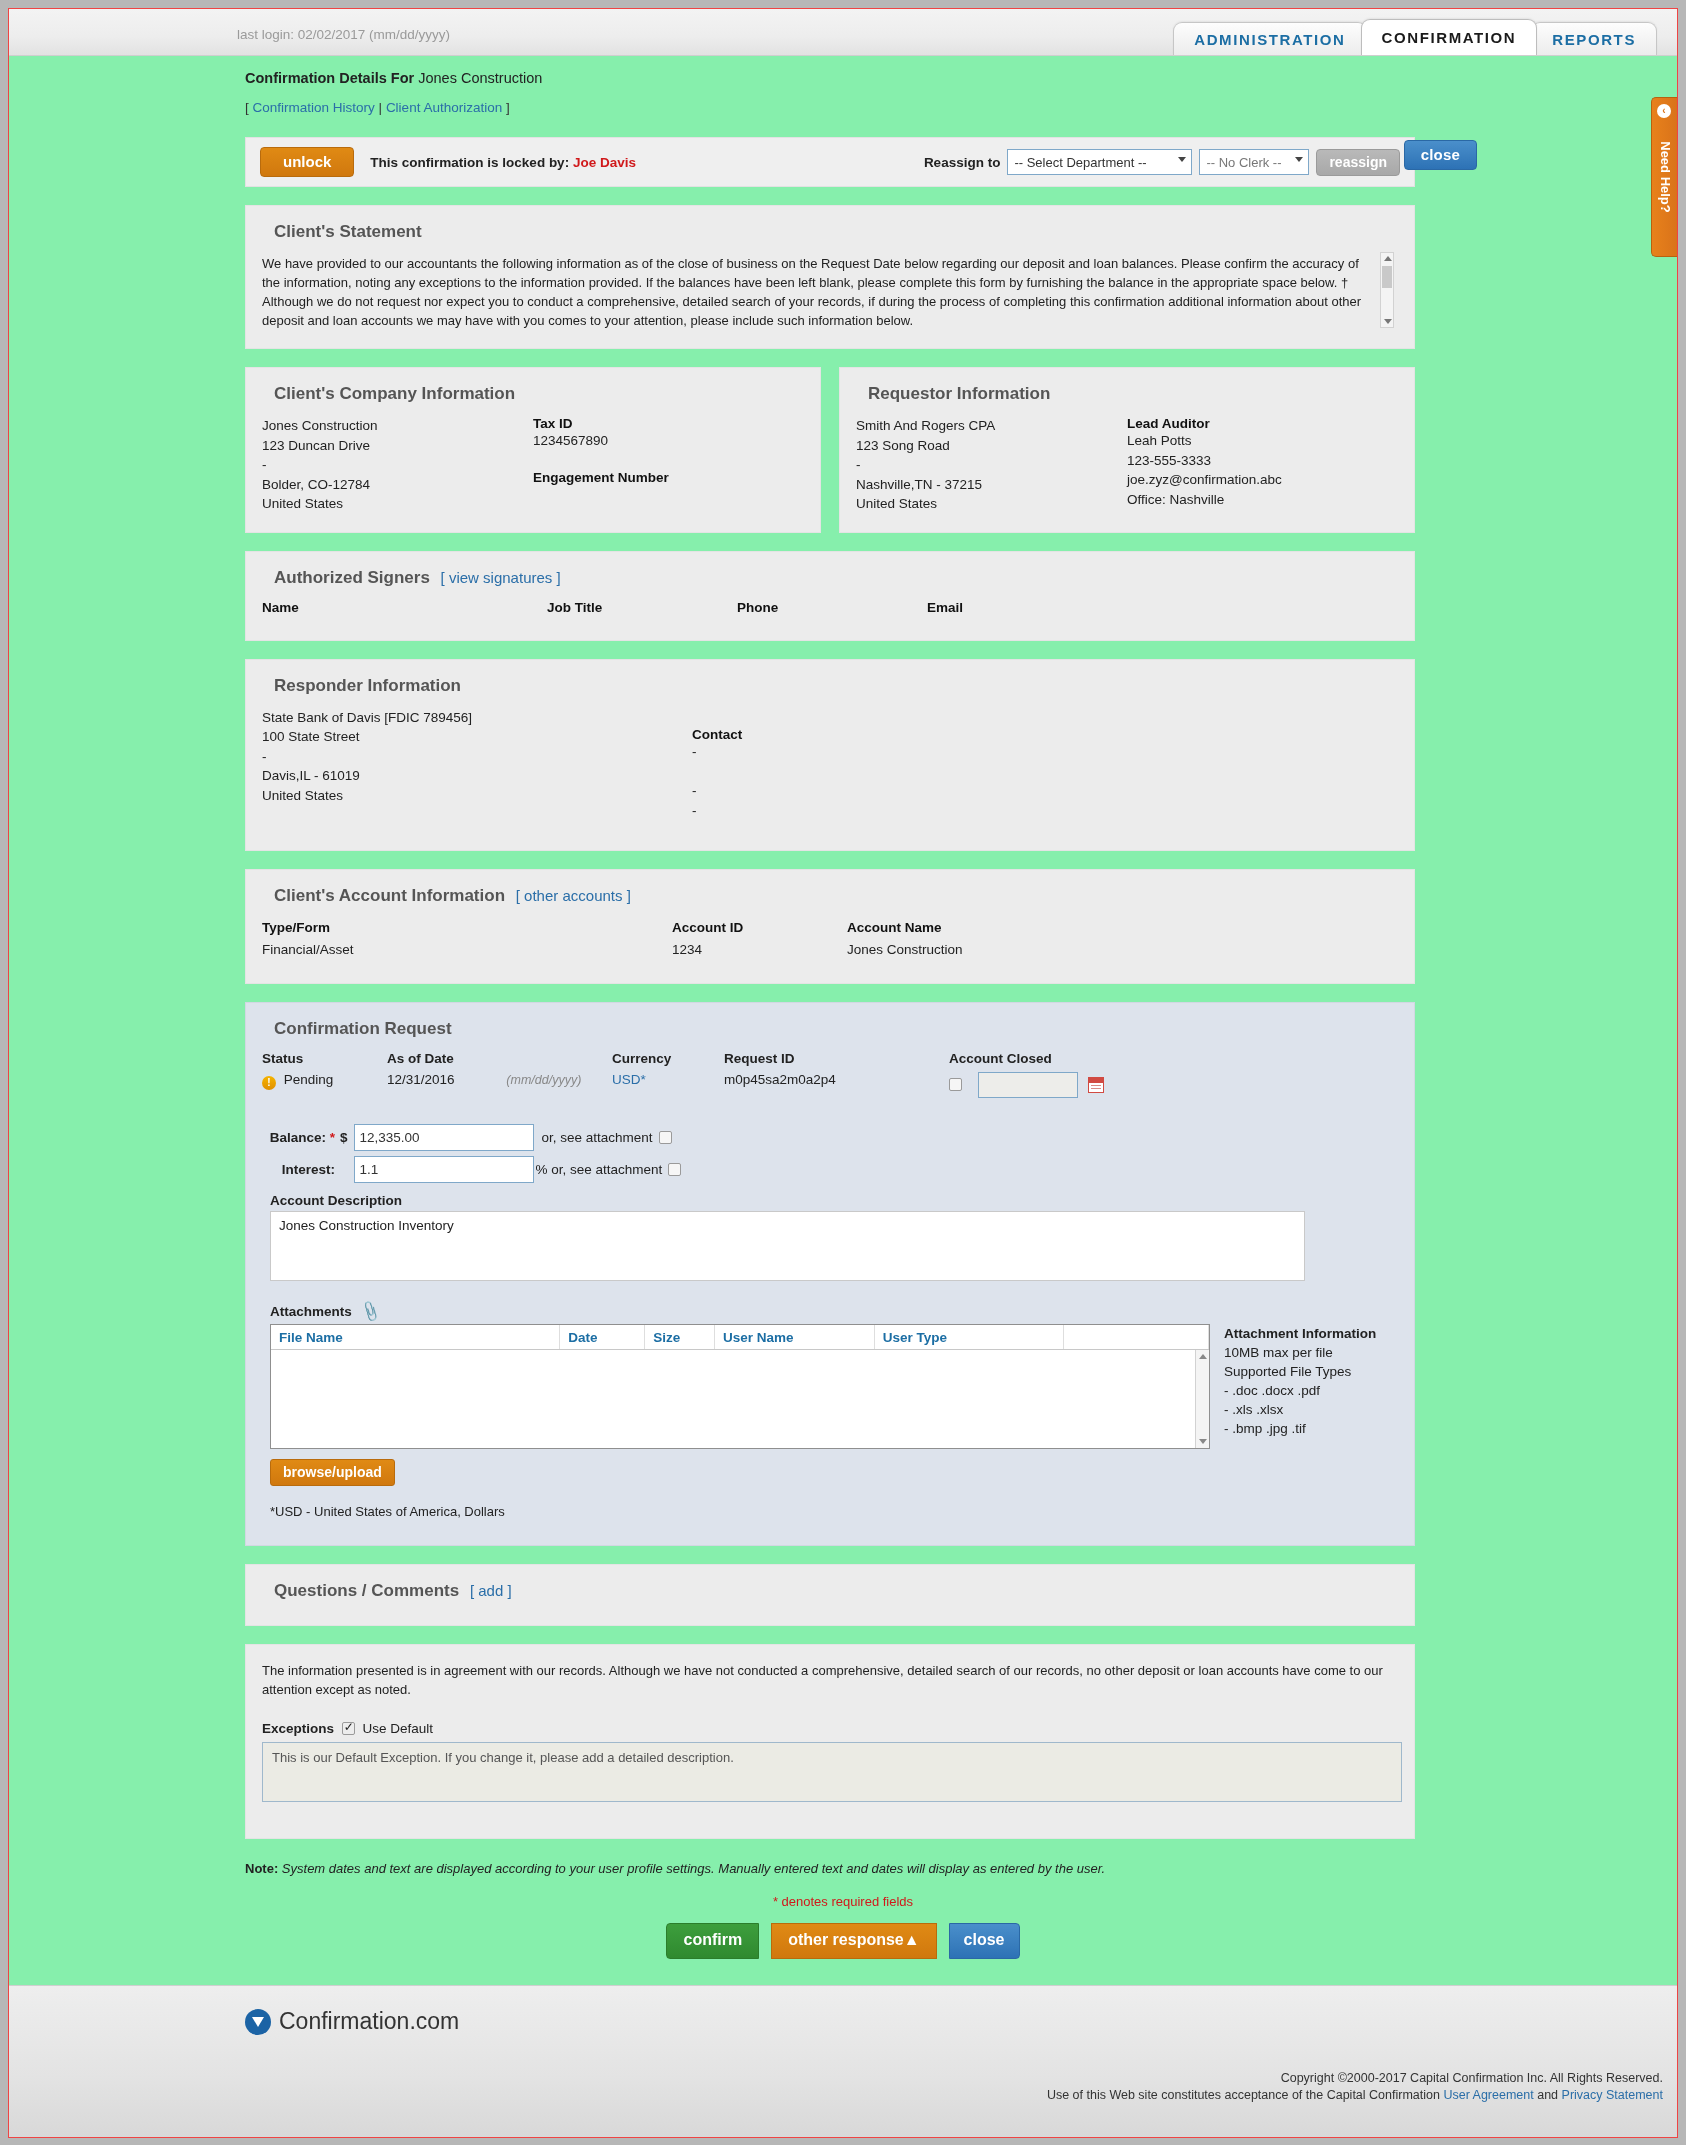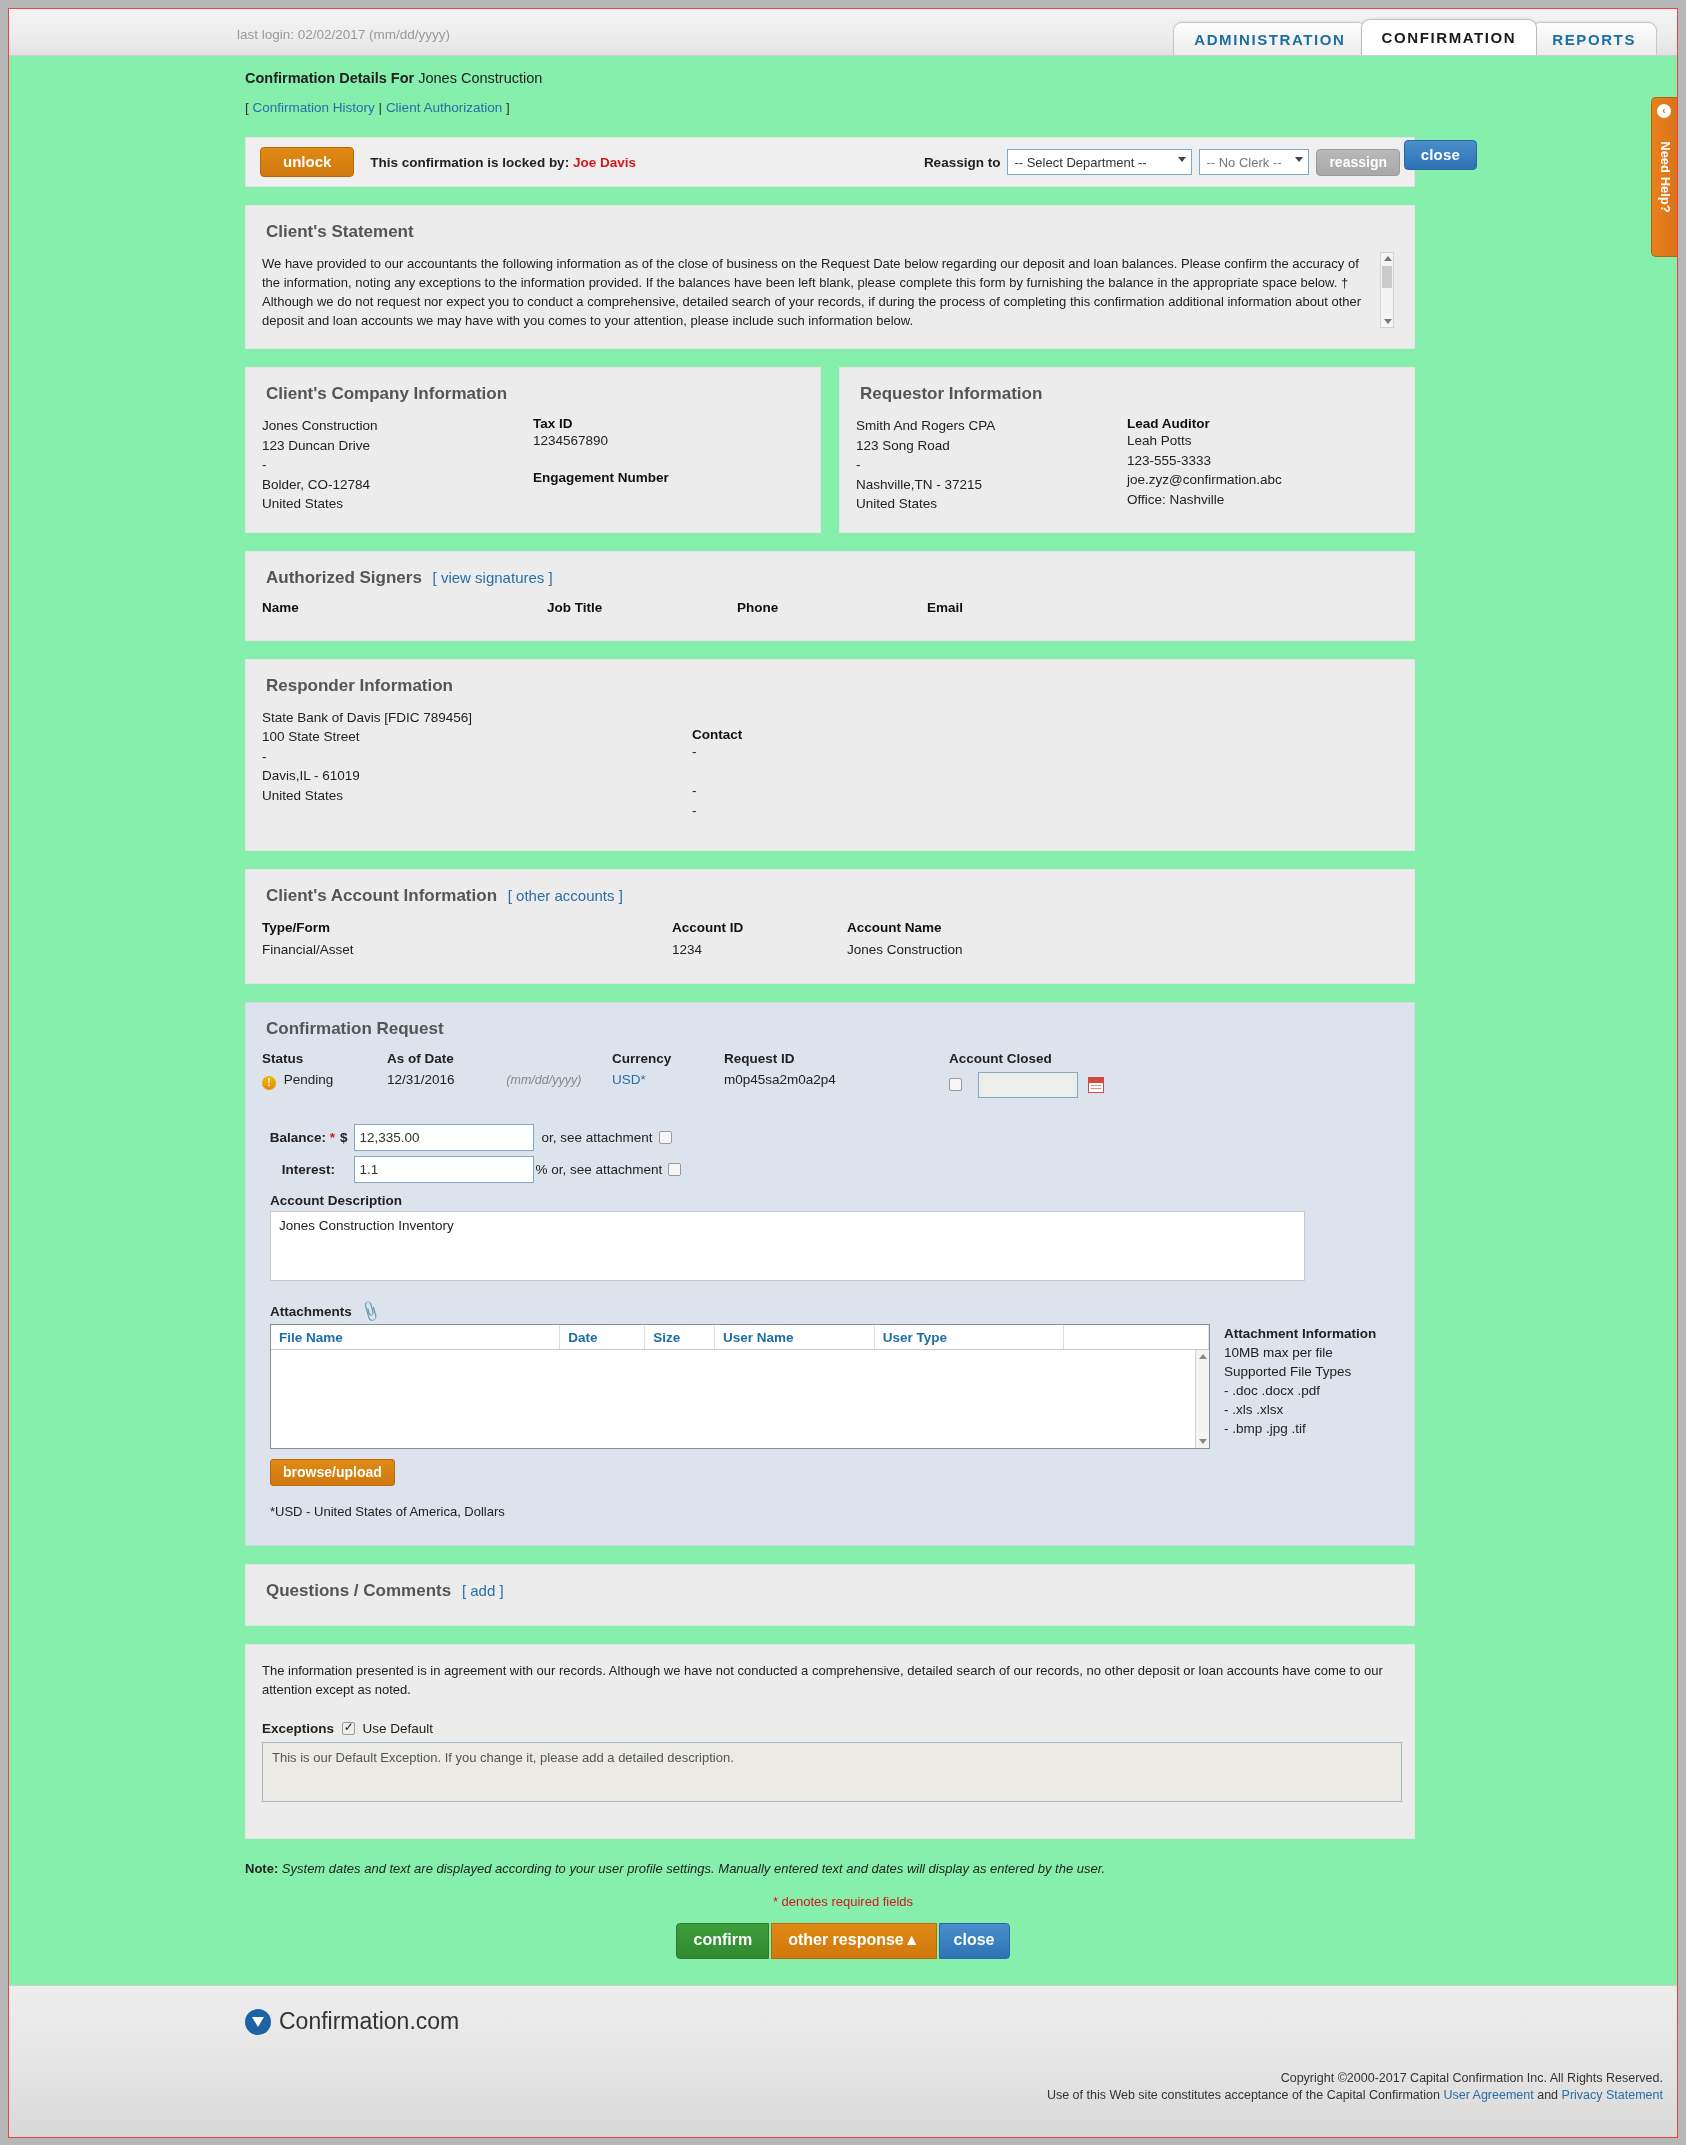--- a/index.html
+++ b/index.html
@@ -128,21 +128,21 @@
 
   
   .panel {
     margin:18px 0 0 236px; width:1170px;
     background:#ececec; border:1px solid #e4e4e4;
     padding:16px 16px 18px 16px;
   }
   .panel.blue { background:#dde3ec; border-color:#d2d8e2; }
   .panel-title {
     font-size:17px; font-weight:bold; color:#555;
-    margin:0 0 12px 4px;
+    margin:0 0 12px 12px;
   }
   .panel-title .sub {
     font-size:15px; font-weight:normal; color:#2a6ea8; margin-left:6px;
   }
 
   .statement-box {
     position:relative;
     font-size:13px; line-height:19px; color:#222;
     padding-right:30px;
   }
@@ -276,21 +276,21 @@
   .exc-row b { font-weight:bold; }
   .exc-box {
     width:1140px; height:60px; background:#ebebe4;
     border:1px solid #9fb8cc; font-size:13px; color:#555;
     padding:7px 9px;
   }
 
   .note-line { margin:22px 0 0 236px; width:1170px; font-size:13px; font-style:italic; }
   .note-line b { font-style:normal; }
   .req-note { text-align:center; color:#d0191b; font-size:13px; margin-top:18px; }
-  .btn-row { display:flex; justify-content:center; gap:2px; margin-top:14px; }
+  .btn-row { display:flex; justify-content:center; gap:12px; margin-top:14px; }
   .btn-confirm {
     background:linear-gradient(to bottom,#3d9e3d,#2f8a2f);
     border:1px solid #2b7d2b; border-radius:4px 0 0 4px;
     color:#fff; font-weight:bold; font-size:16px; padding:7px 16px 9px;
   }
   .btn-other {
     background:linear-gradient(to bottom,#e08a14,#d0780e);
     border:1px solid #b96b0c;
     color:#fff; font-weight:bold; font-size:16px; padding:7px 16px 9px;
   }

